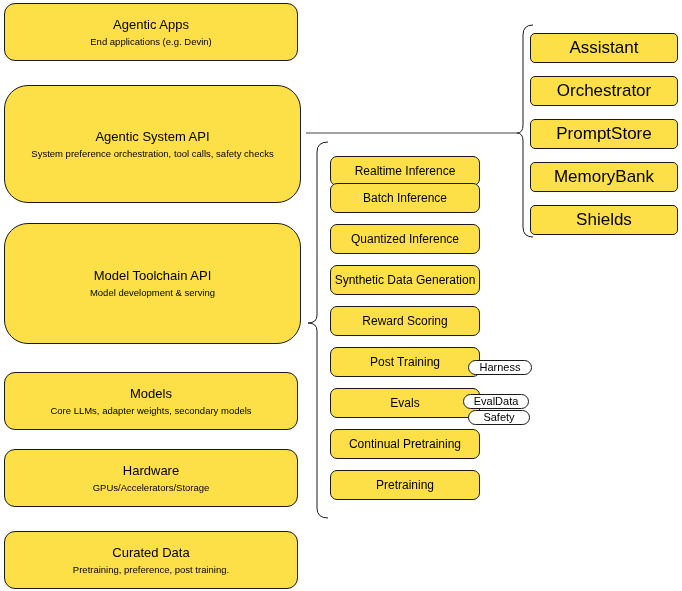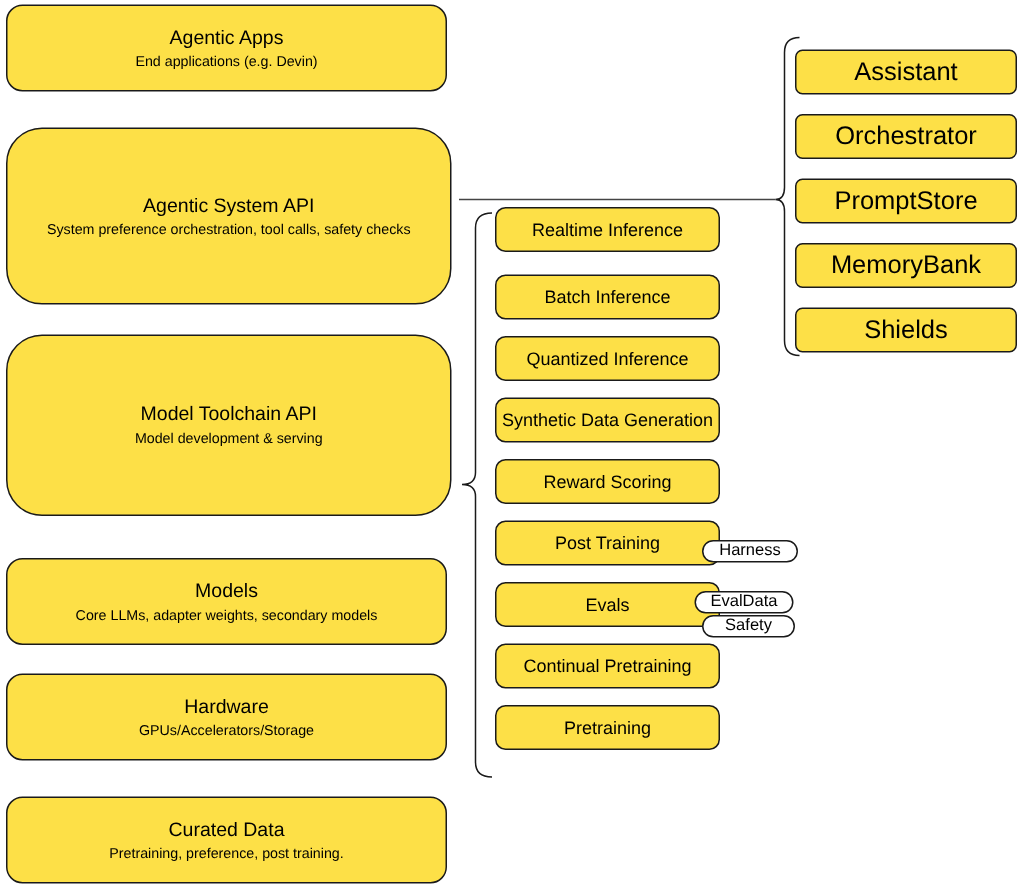--- a/index.html
+++ b/index.html
@@ -116,21 +116,21 @@
   <div class="box stack-box" style="top:449px; height:58px;">
     <div class="title">Hardware</div>
     <div class="subtitle">GPUs/Accelerators/Storage</div>
   </div>
 
   <div class="box stack-box" style="top:531px; height:58px;">
     <div class="title">Curated Data</div>
     <div class="subtitle">Pretraining, preference, post training.</div>
   </div>
 
-  <div class="box mid-box" style="top:138px;">
+  <div class="box mid-box" style="top:156px;">
     <span>Realtime Inference</span>
   </div>
   <div class="box mid-box" style="top:183px;">
     <span>Batch Inference</span>
   </div>
   <div class="box mid-box" style="top:224px;">
     <span>Quantized Inference</span>
   </div>
   <div class="box mid-box" style="top:265px;">
     <span>Synthetic Data Generation</span>

